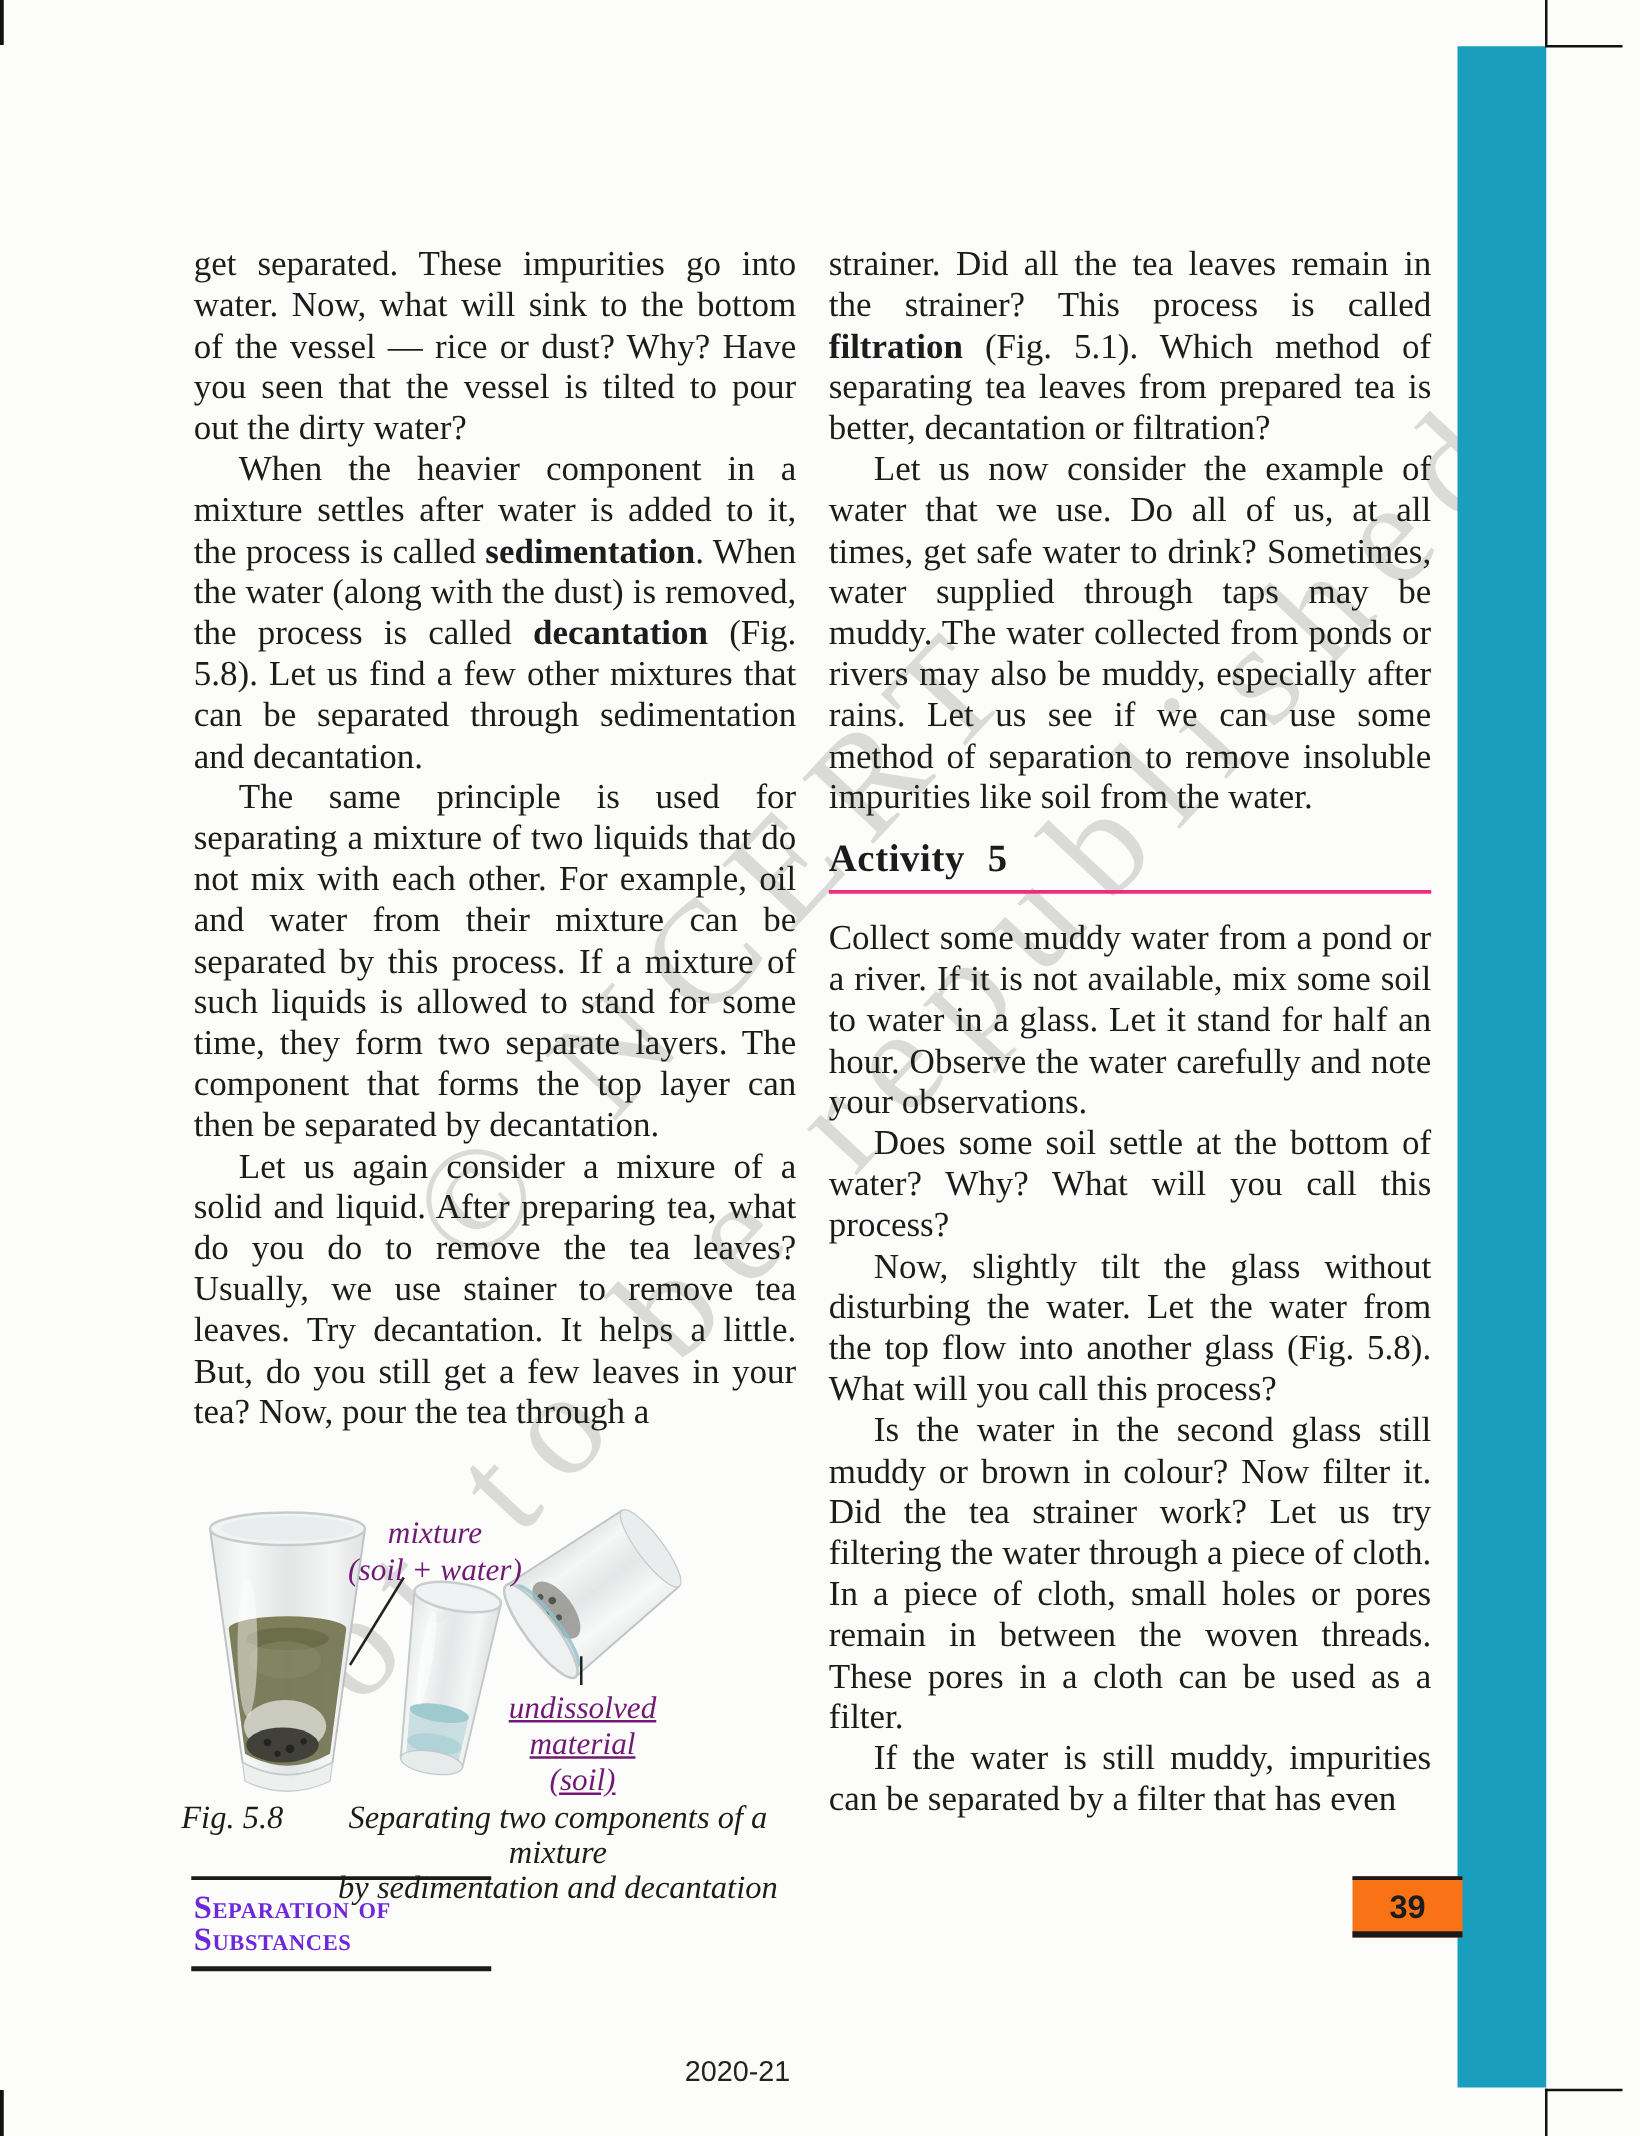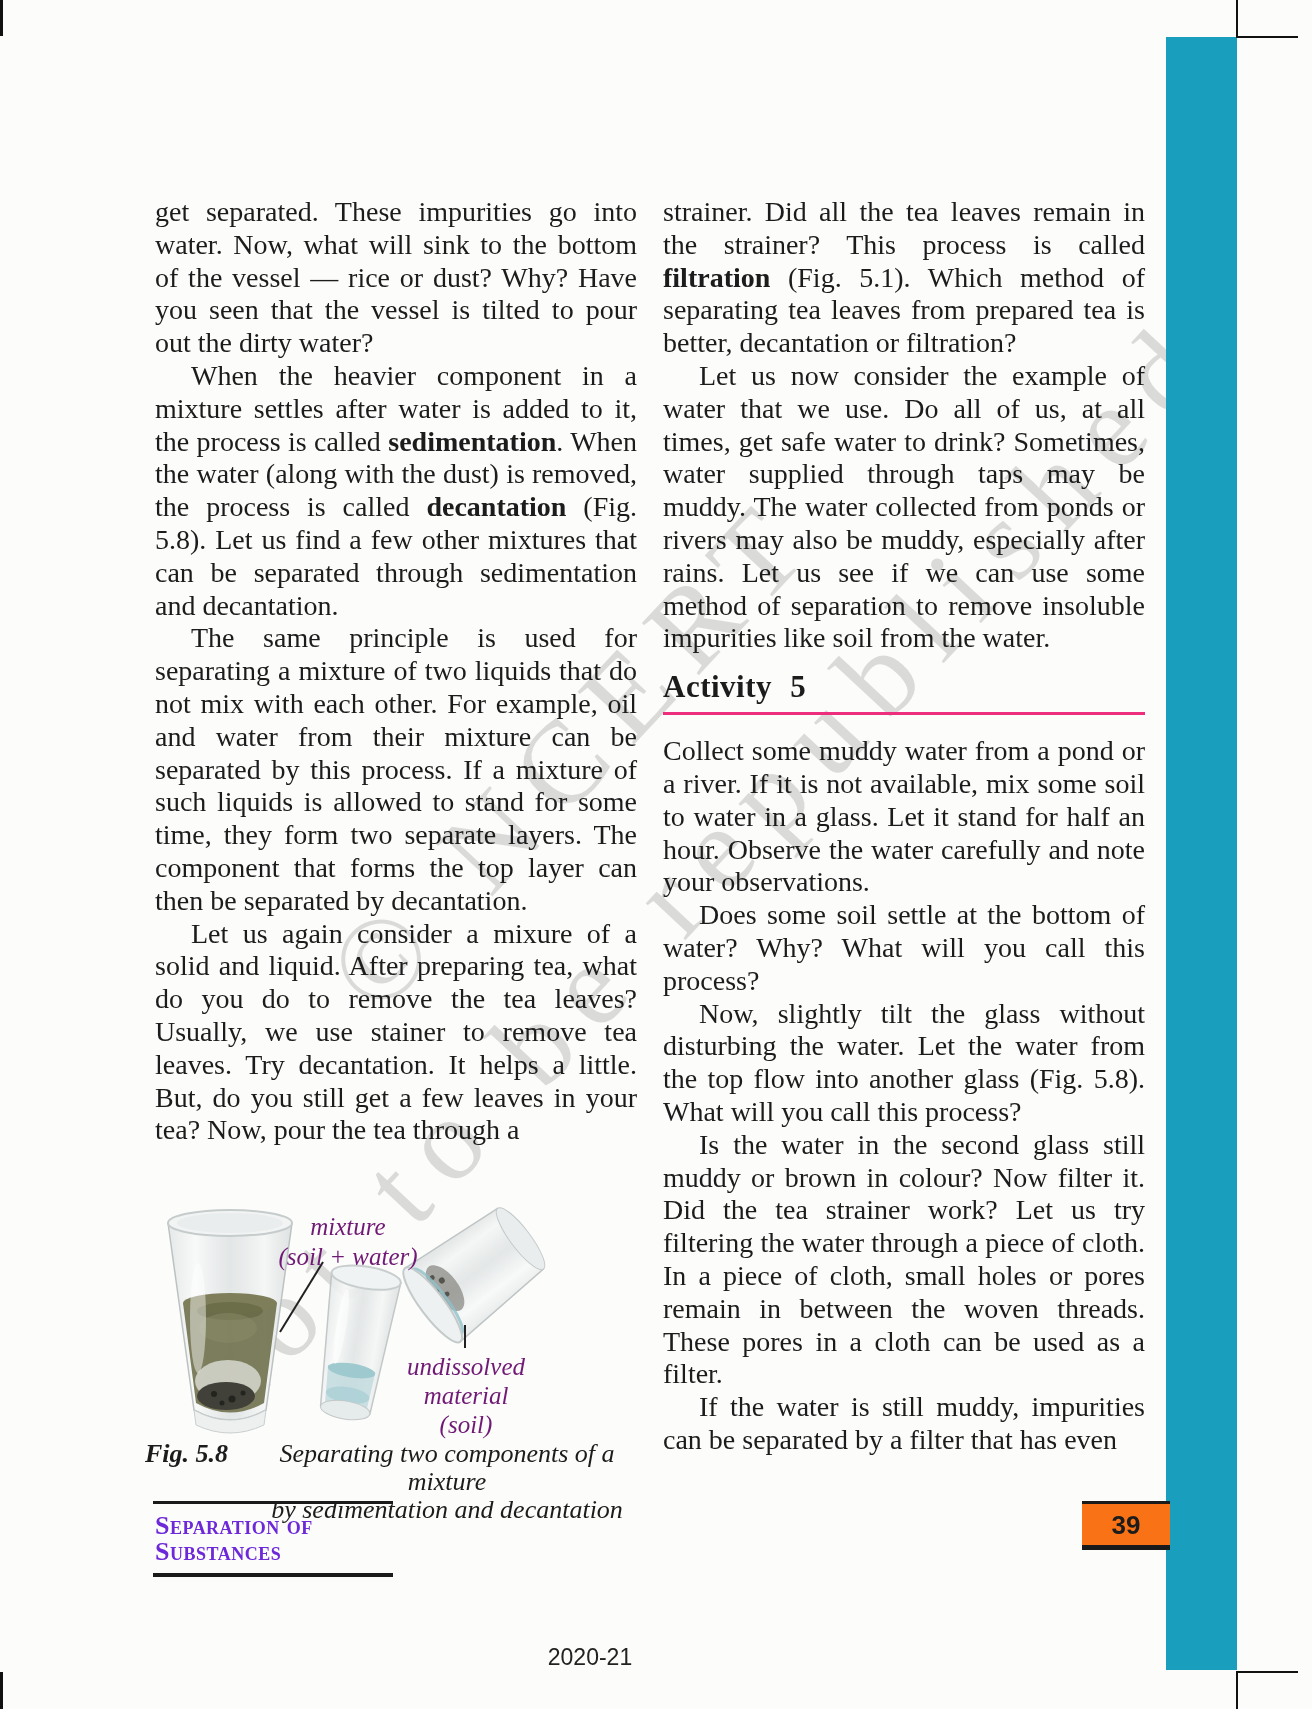--- a/index.html
+++ b/index.html
@@ -31,26 +31,26 @@
   }
   .activity-rule { height:3px; background:#ED2E7C; margin:7px 0 0 0; }
   .after-rule { margin-top:20px; }
   
   .fig-svg { position:absolute; left:150px; top:1198px; z-index:1; }
   .fig-label {
     position:absolute; z-index:2; font-style:italic;
     font-size:25px; line-height:30px; text-align:center; color:#701a75;
   }
   .lbl-mixture { left:268px; top:1212px; width:160px; }
-  .lbl-undissolved { left:390px; top:1352px; width:152px; line-height:29px; }
+  .lbl-undissolved { left:390px; top:1352px; width:152px; line-height:29px;text-decoration:underline; }
   .fig-caption {
     position:absolute; left:145px; top:1440px; width:505px; z-index:2;
     display:flex; align-items:flex-start; font-size:26px; line-height:28px;
   }
-  .fig-caption .fig-no { font-weight:bold; font-style:italic; margin-right:16px; white-space:nowrap; }
+  .fig-caption .fig-no { font-weight:normal; font-style:italic; margin-right:16px; white-space:nowrap; }
   .fig-caption .fig-text { font-style:italic; text-align:center; flex:1; }
   
   .footer-left { position:absolute; left:153px; top:1501px; width:240px; z-index:2; }
   .footer-left .rule-thin { height:3px; background:#1a1a1a; }
   .footer-left .rule-thick { height:4px; background:#1a1a1a; }
   .footer-title {
     font-variant:small-caps; font-weight:bold; color:#6d28d9;
     font-size:26px; line-height:26px; padding:9px 0 8px 2px; letter-spacing:0.5px;
   }
   .pagenum-box {

